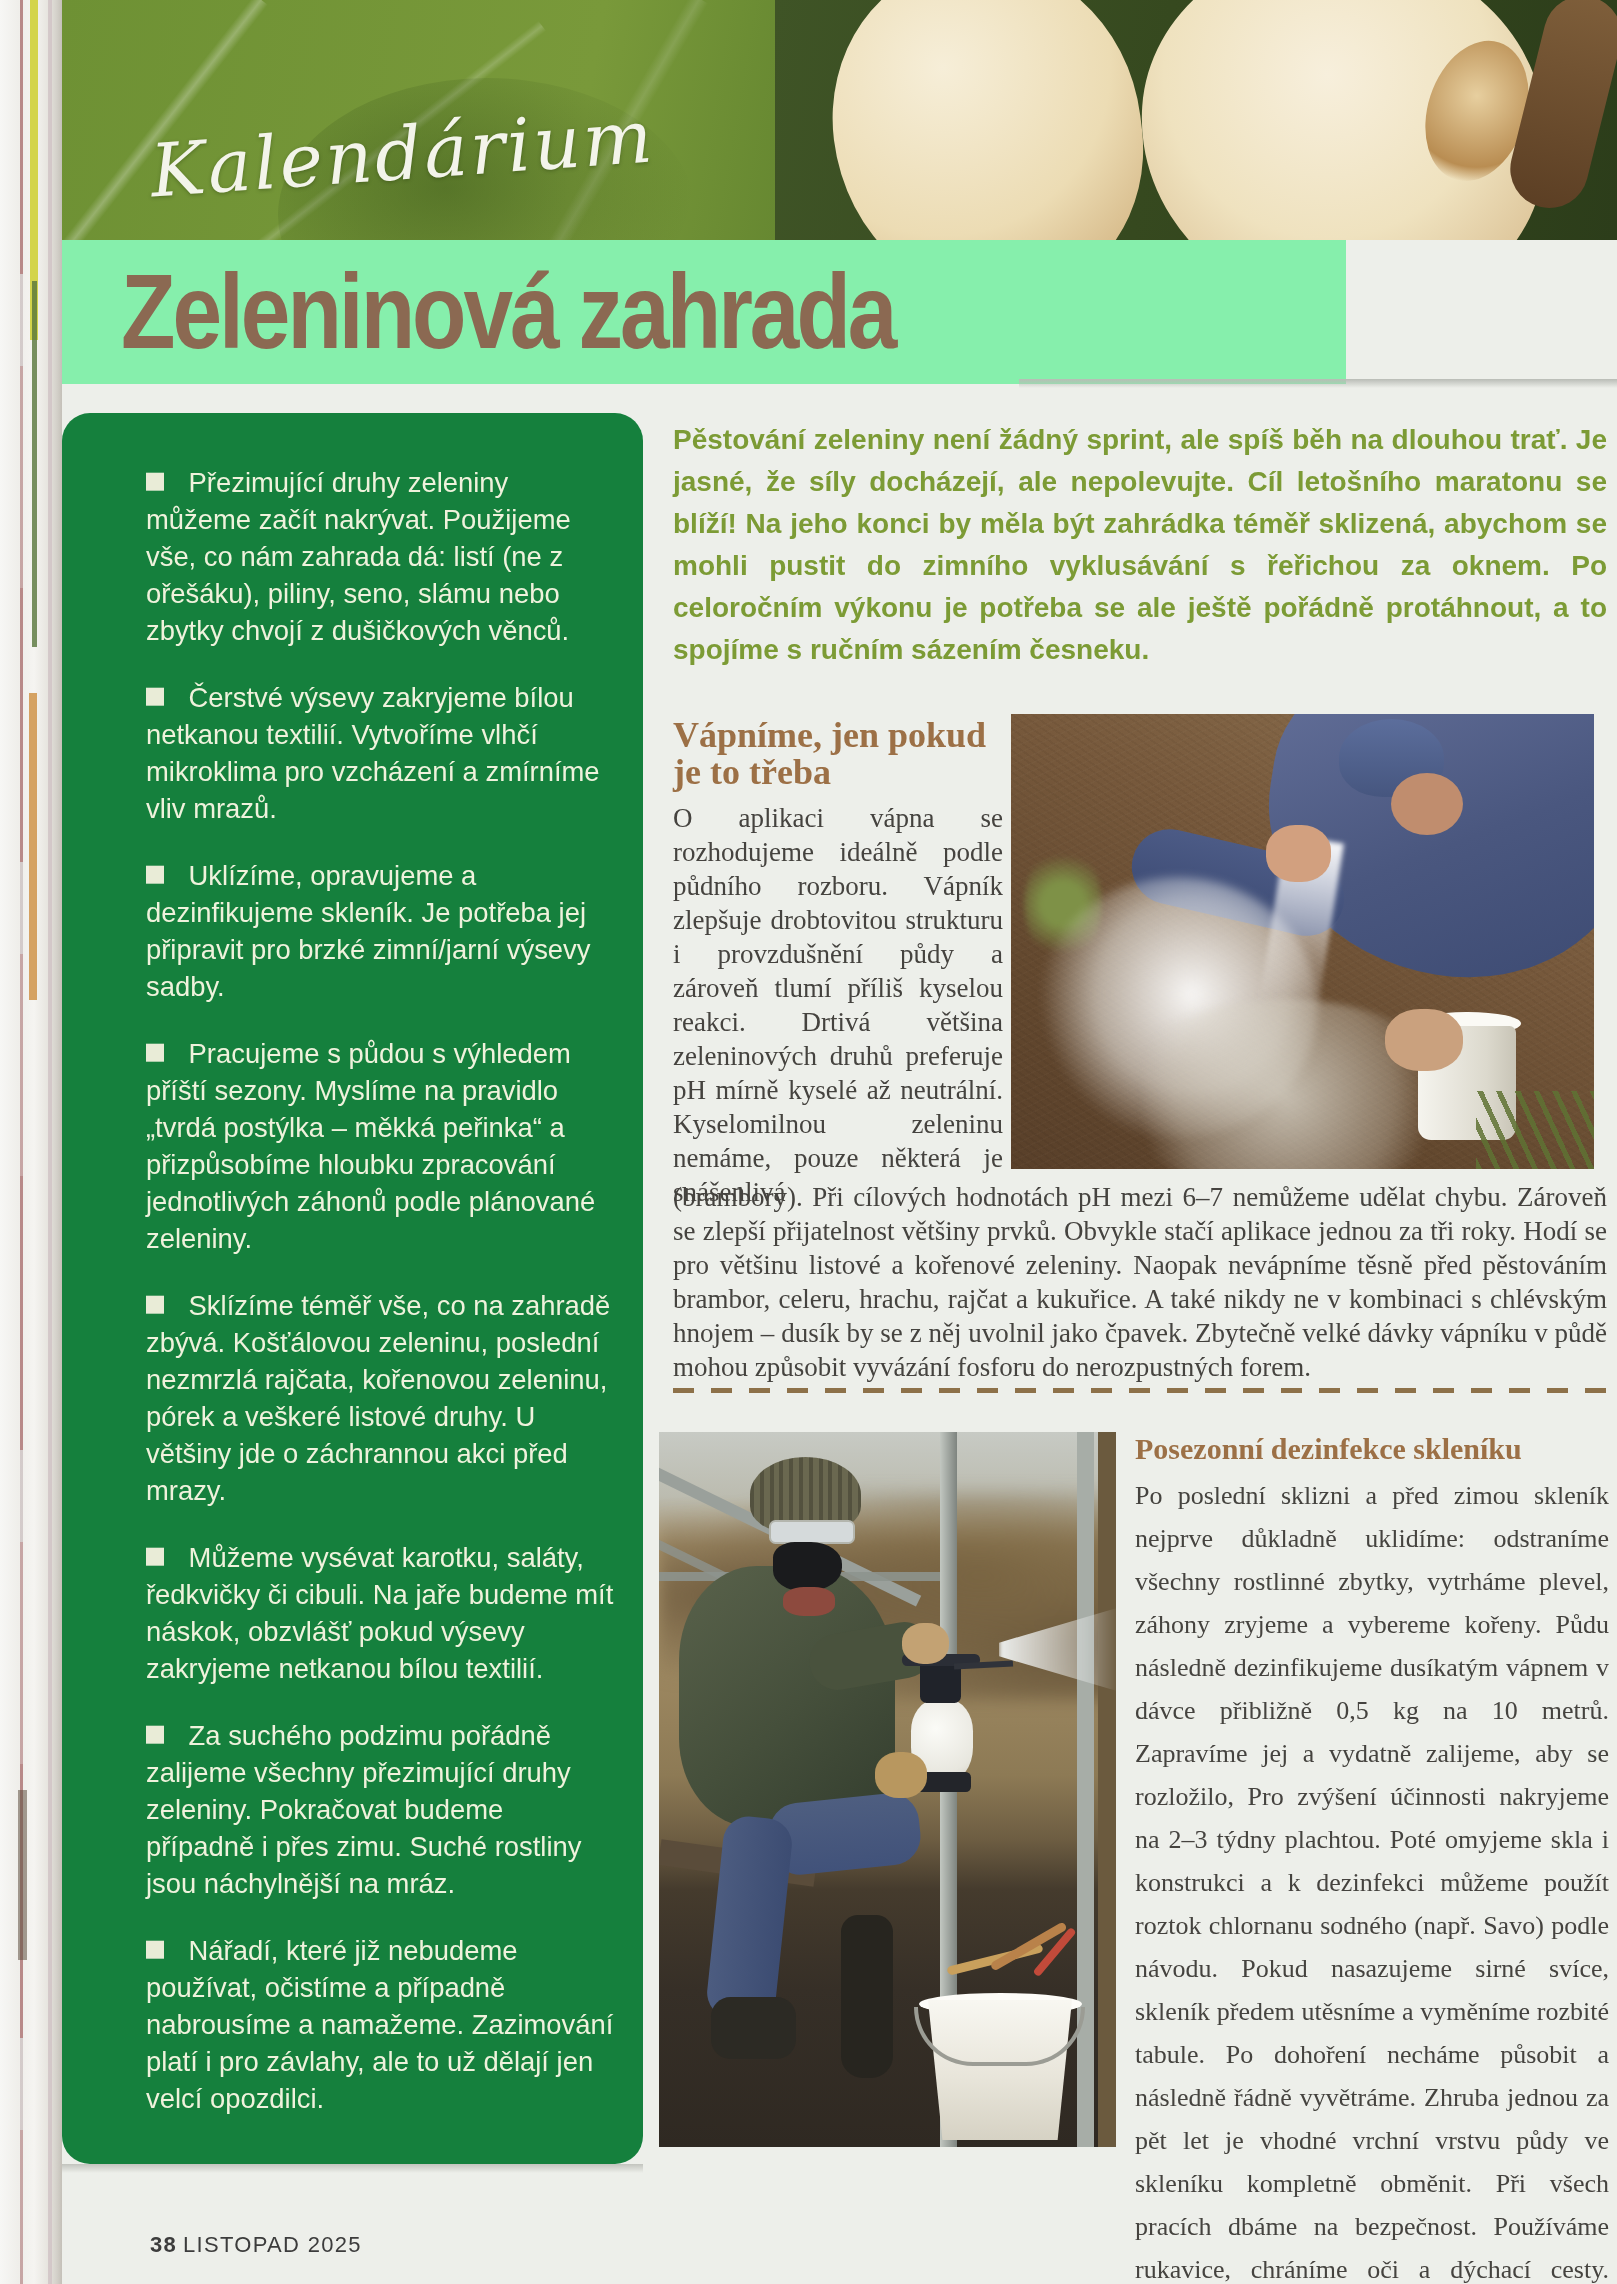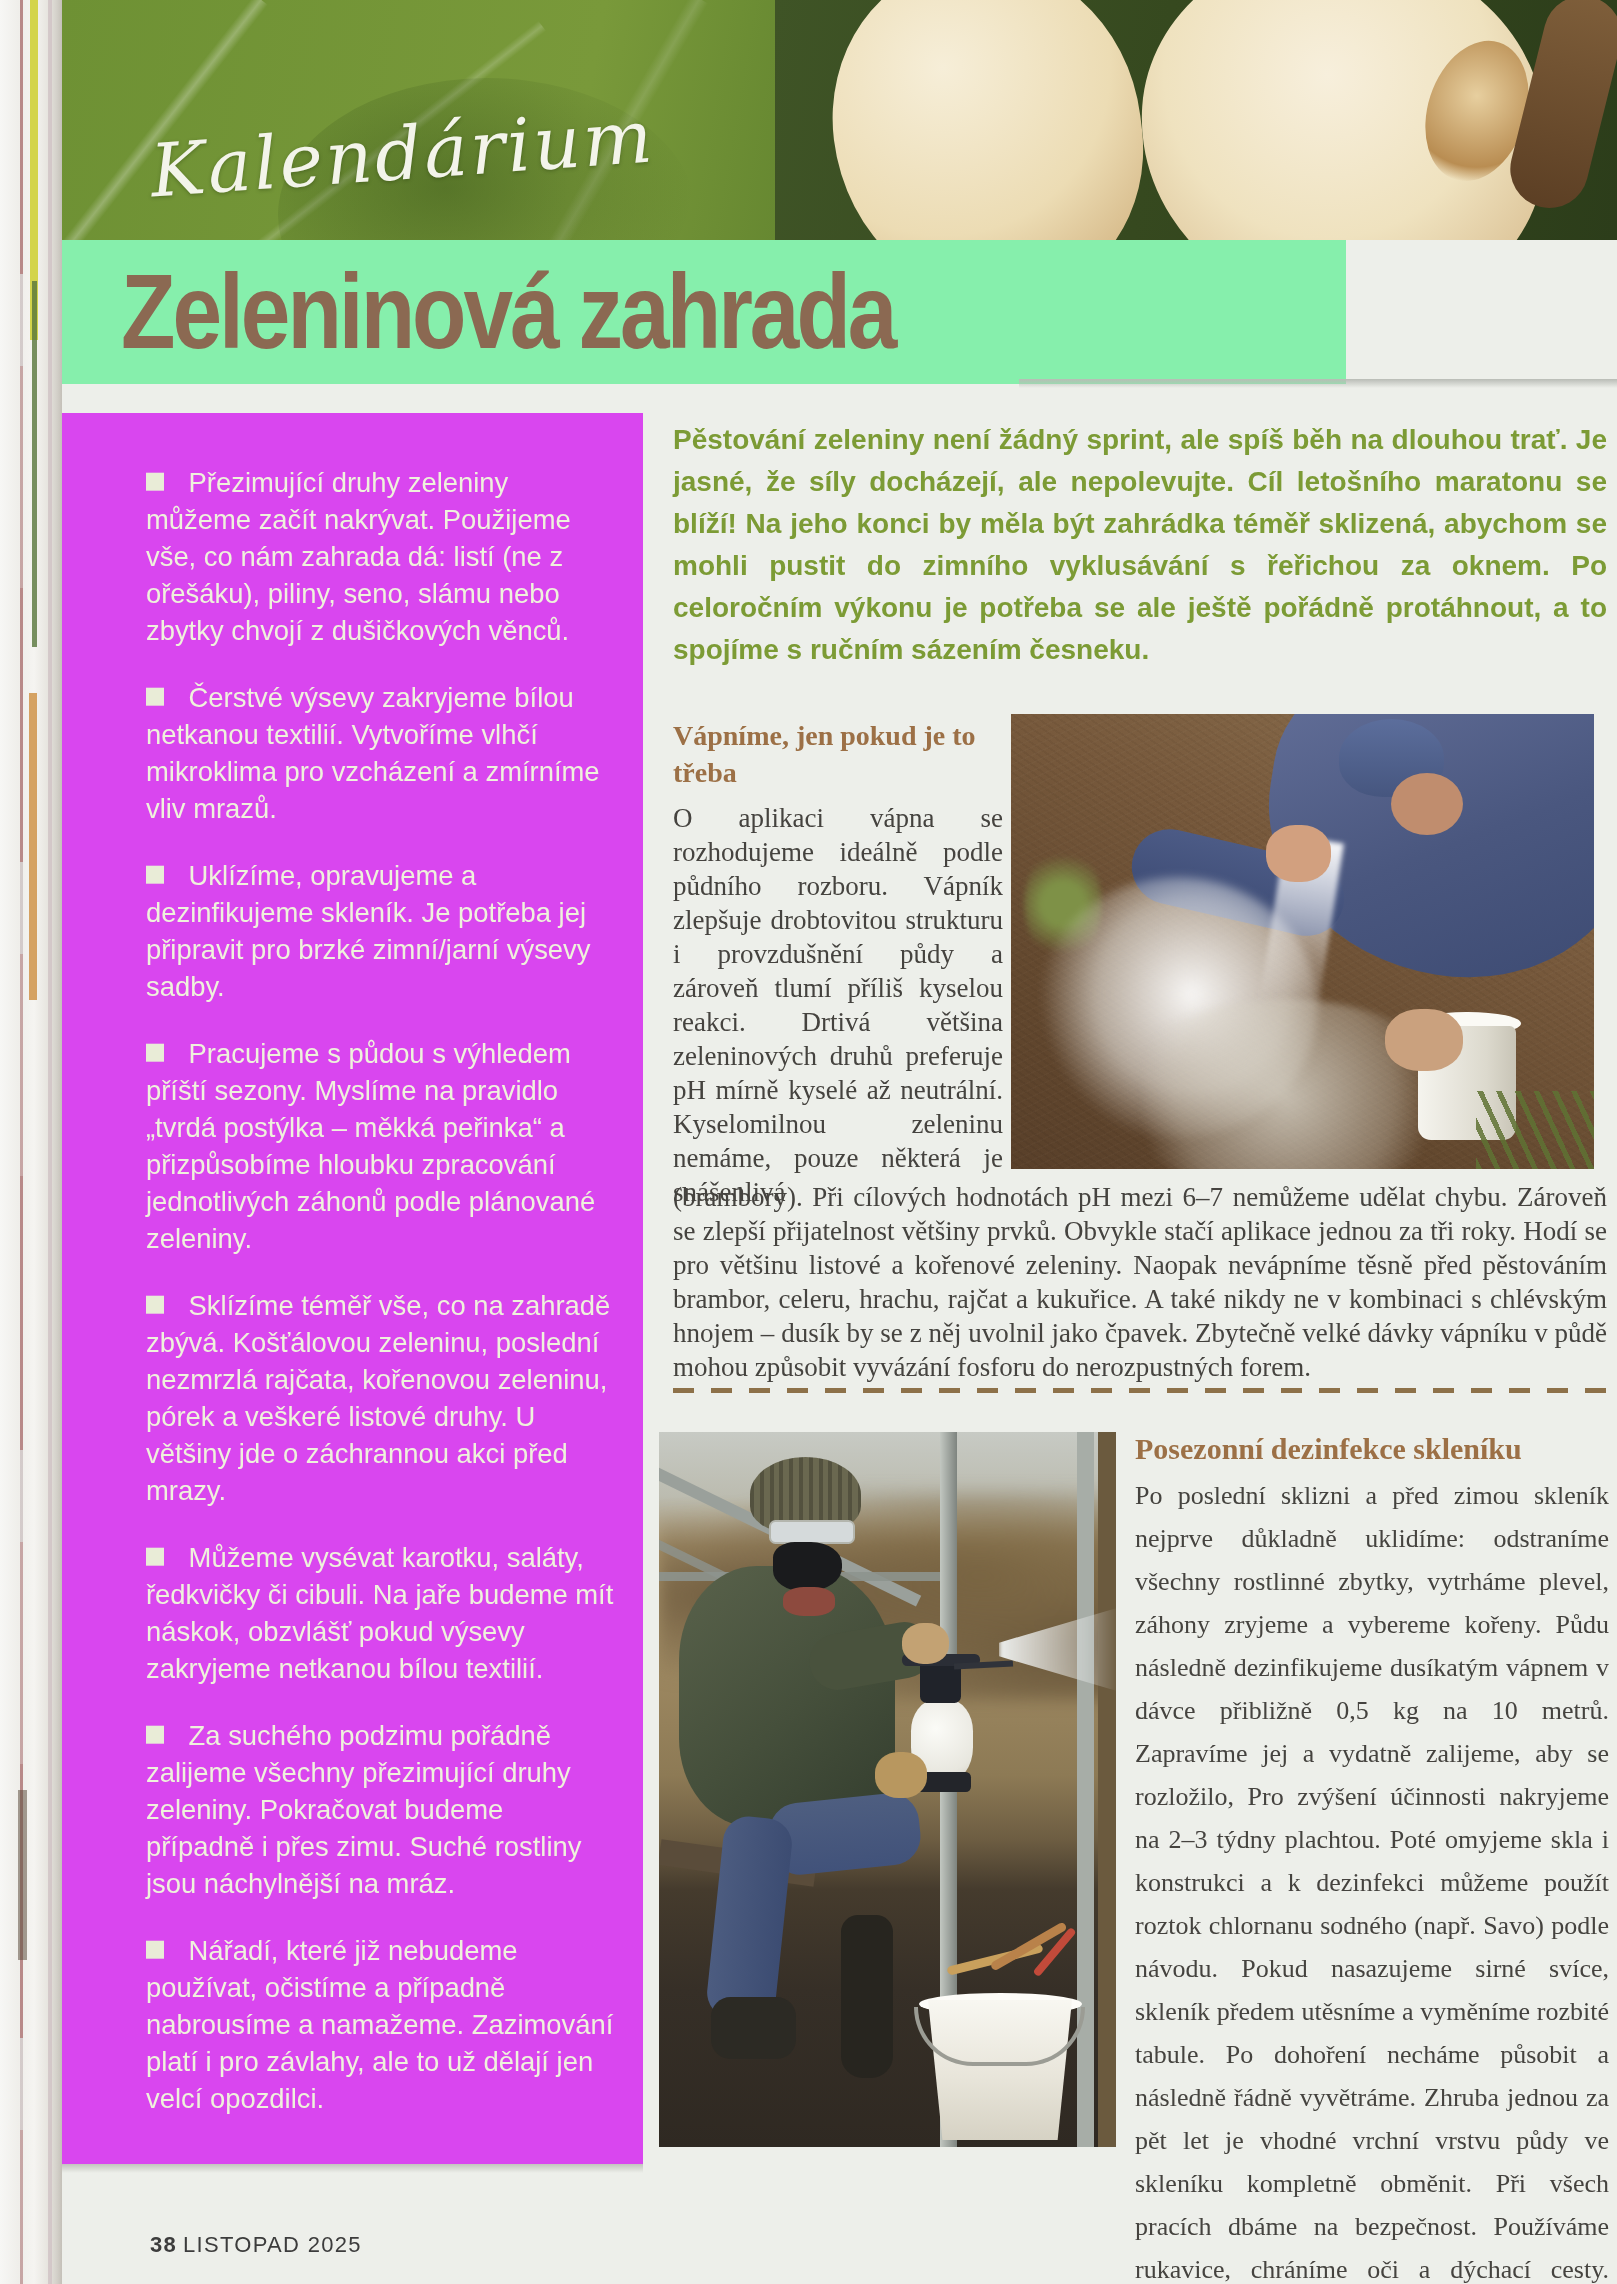--- a/index.html
+++ b/index.html
@@ -47,34 +47,34 @@
           font-family:"Liberation Sans",sans-serif;font-weight:700;font-size:99px;
           letter-spacing:-3.3px;transform:scale(.9,1.06);transform-origin:left top;white-space:nowrap;}
   .badge{position:absolute;left:957px;top:0;width:598px;height:139px;background:#77A32F;
           clip-path:polygon(27.4px 0,100% 0,100% 100%,0 100%);}
   .badge-shadow{position:absolute;left:957px;top:139px;width:598px;height:9.1px;
           background:linear-gradient(180deg,#b9bcb6,rgba(185,188,182,0));}
   .badge-text{position:absolute;left:69px;top:18.3px;color:#fdfdfa;white-space:nowrap;
           font-style:italic;font-weight:400;font-size:80px;letter-spacing:2px;transform:scaleX(.95);transform-origin:left top;}
 
   
-  .sidebar{position:absolute;left:62px;top:413px;width:581px;height:1751px;background:#d946ef;
-          padding:51px 27.4px 26px 84px;box-sizing:border-box;overflow:hidden;}
+  .sidebar{position:absolute;left:62px;top:413px;width:581px;height:1751px;background:#15803d;
+          padding:51px 27.4px 26px 84px;box-sizing:border-box;overflow:hidden;border-radius:28px;}
   .sidebar-shadow{position:absolute;left:62px;top:2164px;width:581px;height:9.1px;
           background:linear-gradient(180deg,#c2c4be,rgba(194,196,190,0));}
   .sb-item{color:#EFF2DC;font-size:27.4px;line-height:37px;margin:0 0 30px 0;}
   .sq{display:inline-block;width:17.6px;height:17.6px;background:#E9ECD7;margin-right:25px;transform:translateY(-1.3px);}
 
   
   .intro{position:absolute;left:673px;top:419px;width:934px;
          color:#7C9B35;font-weight:700;font-size:28px;line-height:42px;text-align:justify;}
 
   
   .sec-heading{font-family:"Liberation Serif",serif;font-weight:700;color:#9C7046;}
-  .h-s1{position:absolute;left:673px;top:717px;width:340px;font-size:28px;line-height:37px;}
+  .h-s1{position:absolute;left:673px;top:717px;width:340px;font-size:36px;line-height:37px;}
   .col-s1{position:absolute;left:673px;top:801px;width:330px;
           font-family:"Liberation Serif",serif;font-size:27px;line-height:34px;
           color:#45433F;text-align:justify;}
   .wide-s1{position:absolute;left:673px;top:1180px;width:934px;
           font-family:"Liberation Serif",serif;font-size:27px;line-height:34px;
           color:#45433F;text-align:justify;}
   .divider{position:absolute;left:673px;top:1388px;width:933px;height:5.2px;
           background:repeating-linear-gradient(90deg,#8D7149 0 21px,transparent 21px 38px);}
   .h-s2{position:absolute;left:1135px;top:1432px;width:483px;font-size:30px;line-height:34px;}
   .col-s2{position:absolute;left:1135px;top:1474px;width:474px;

